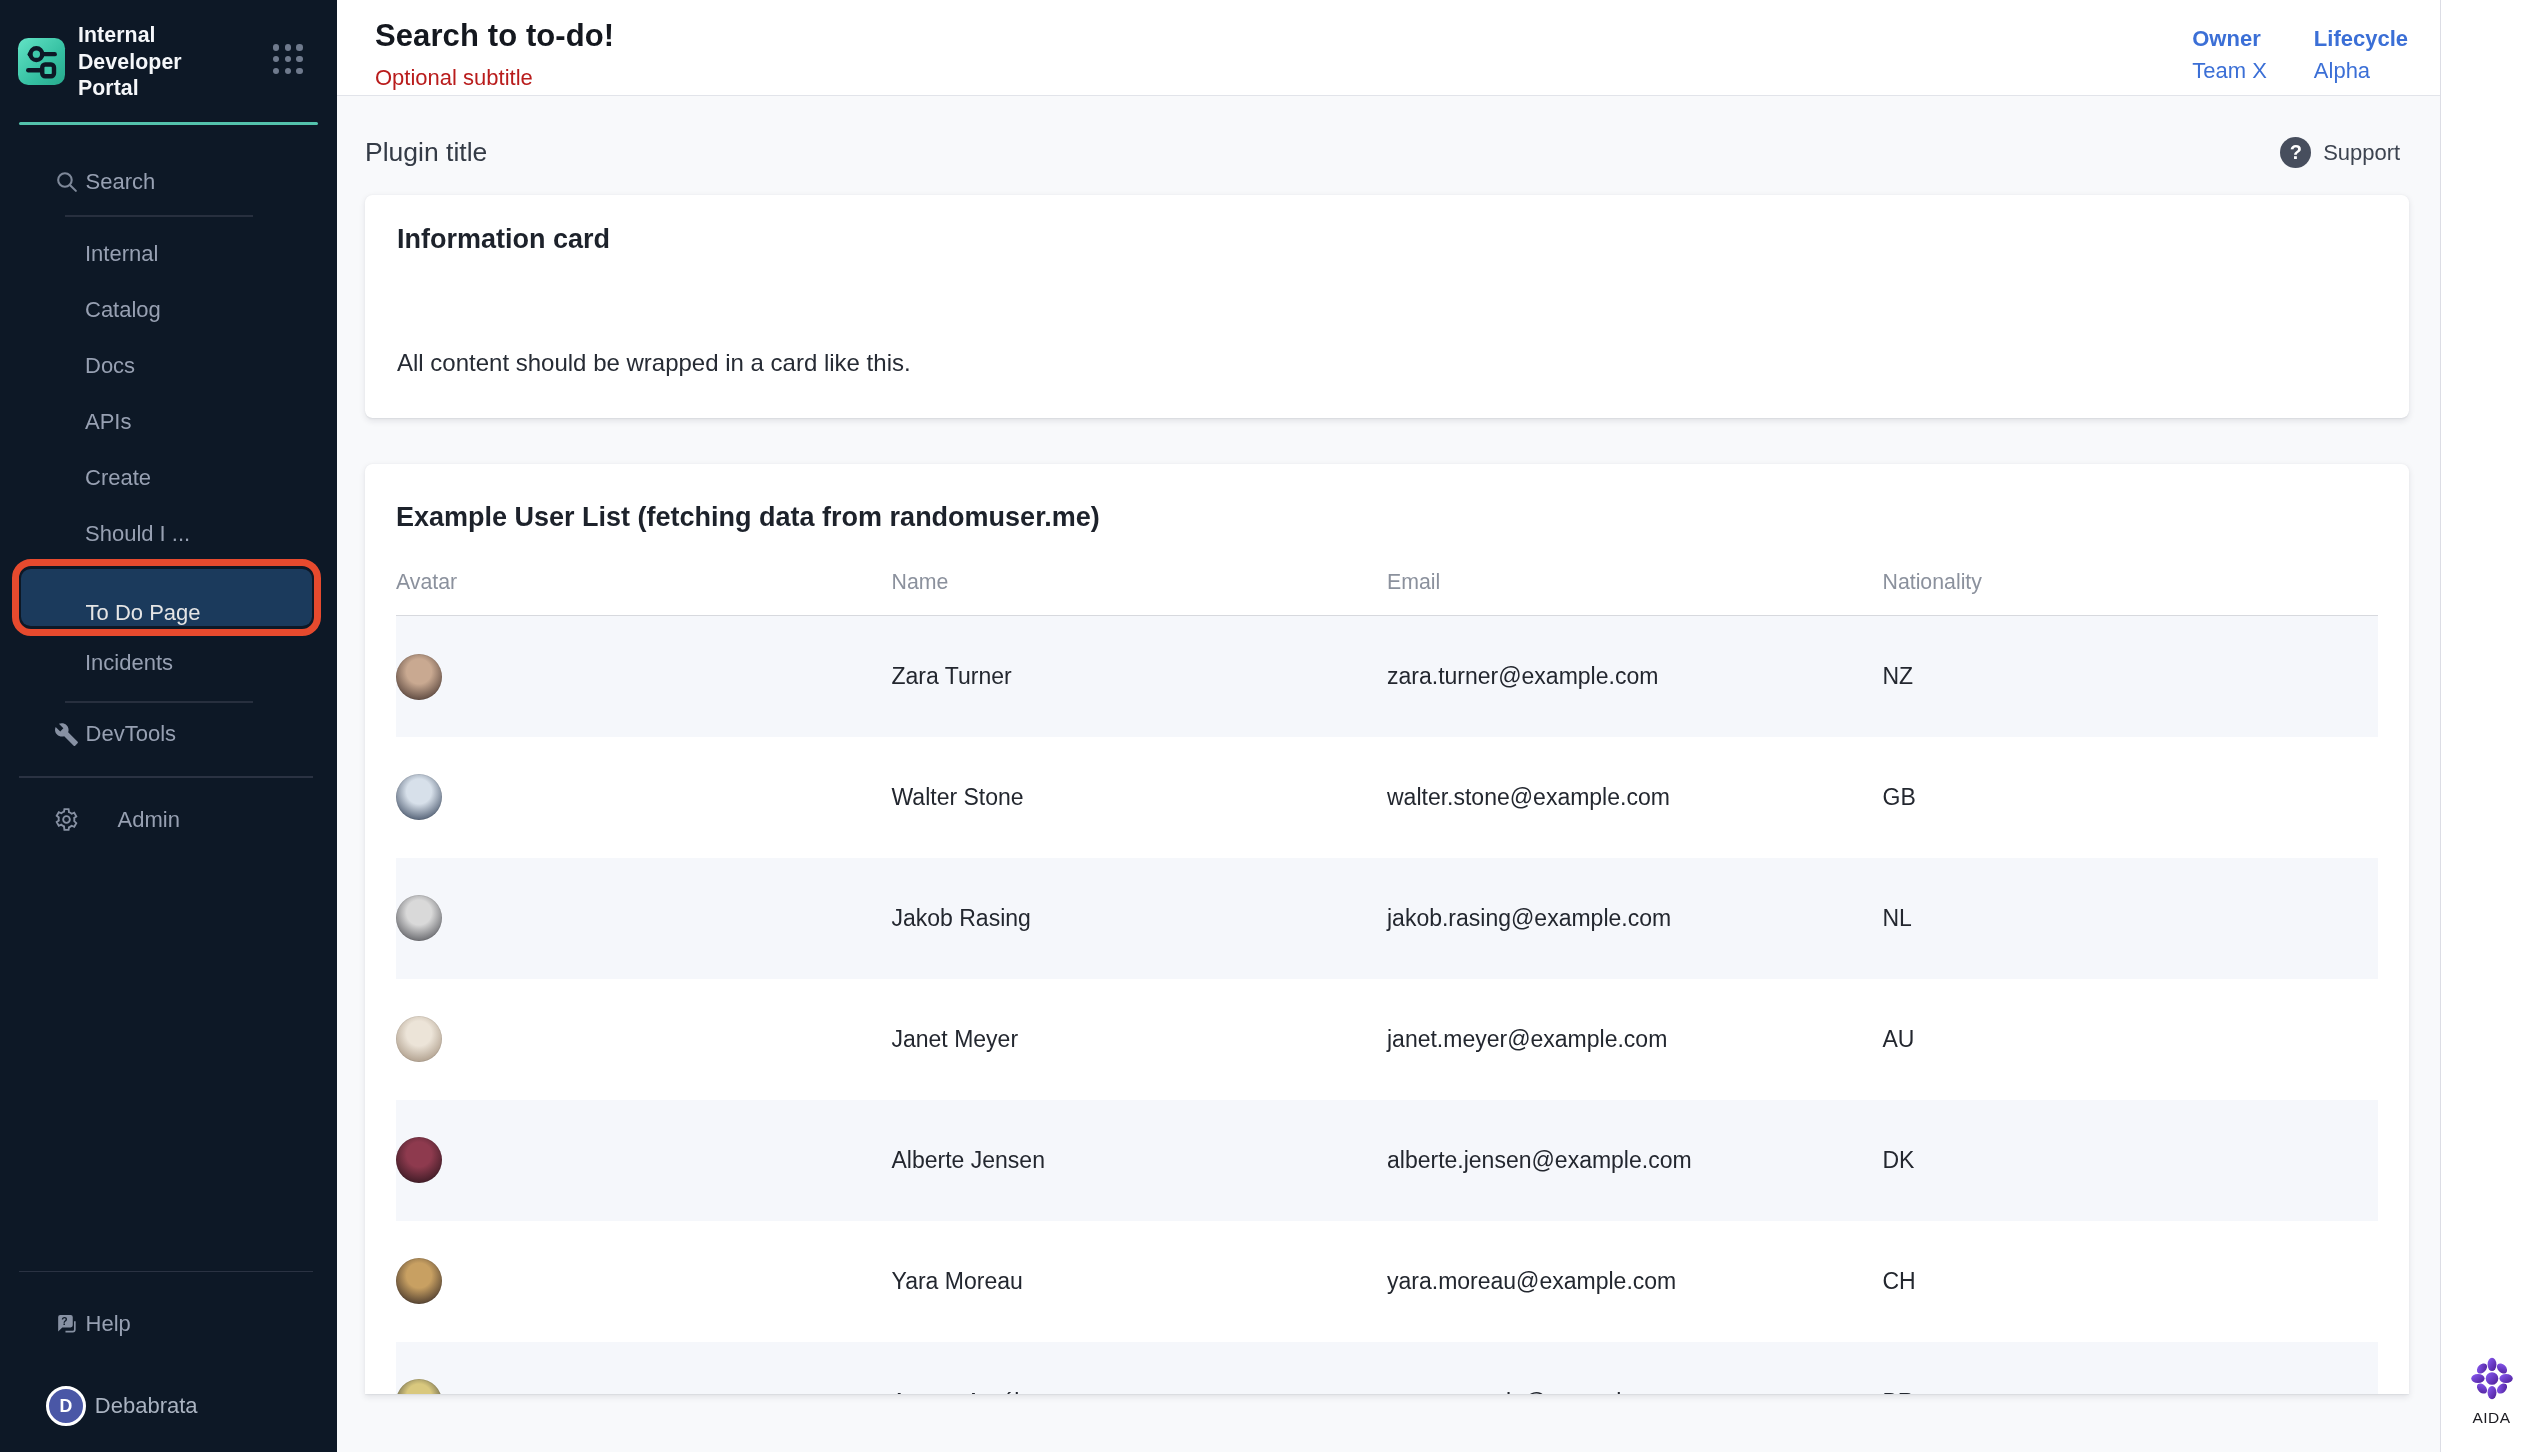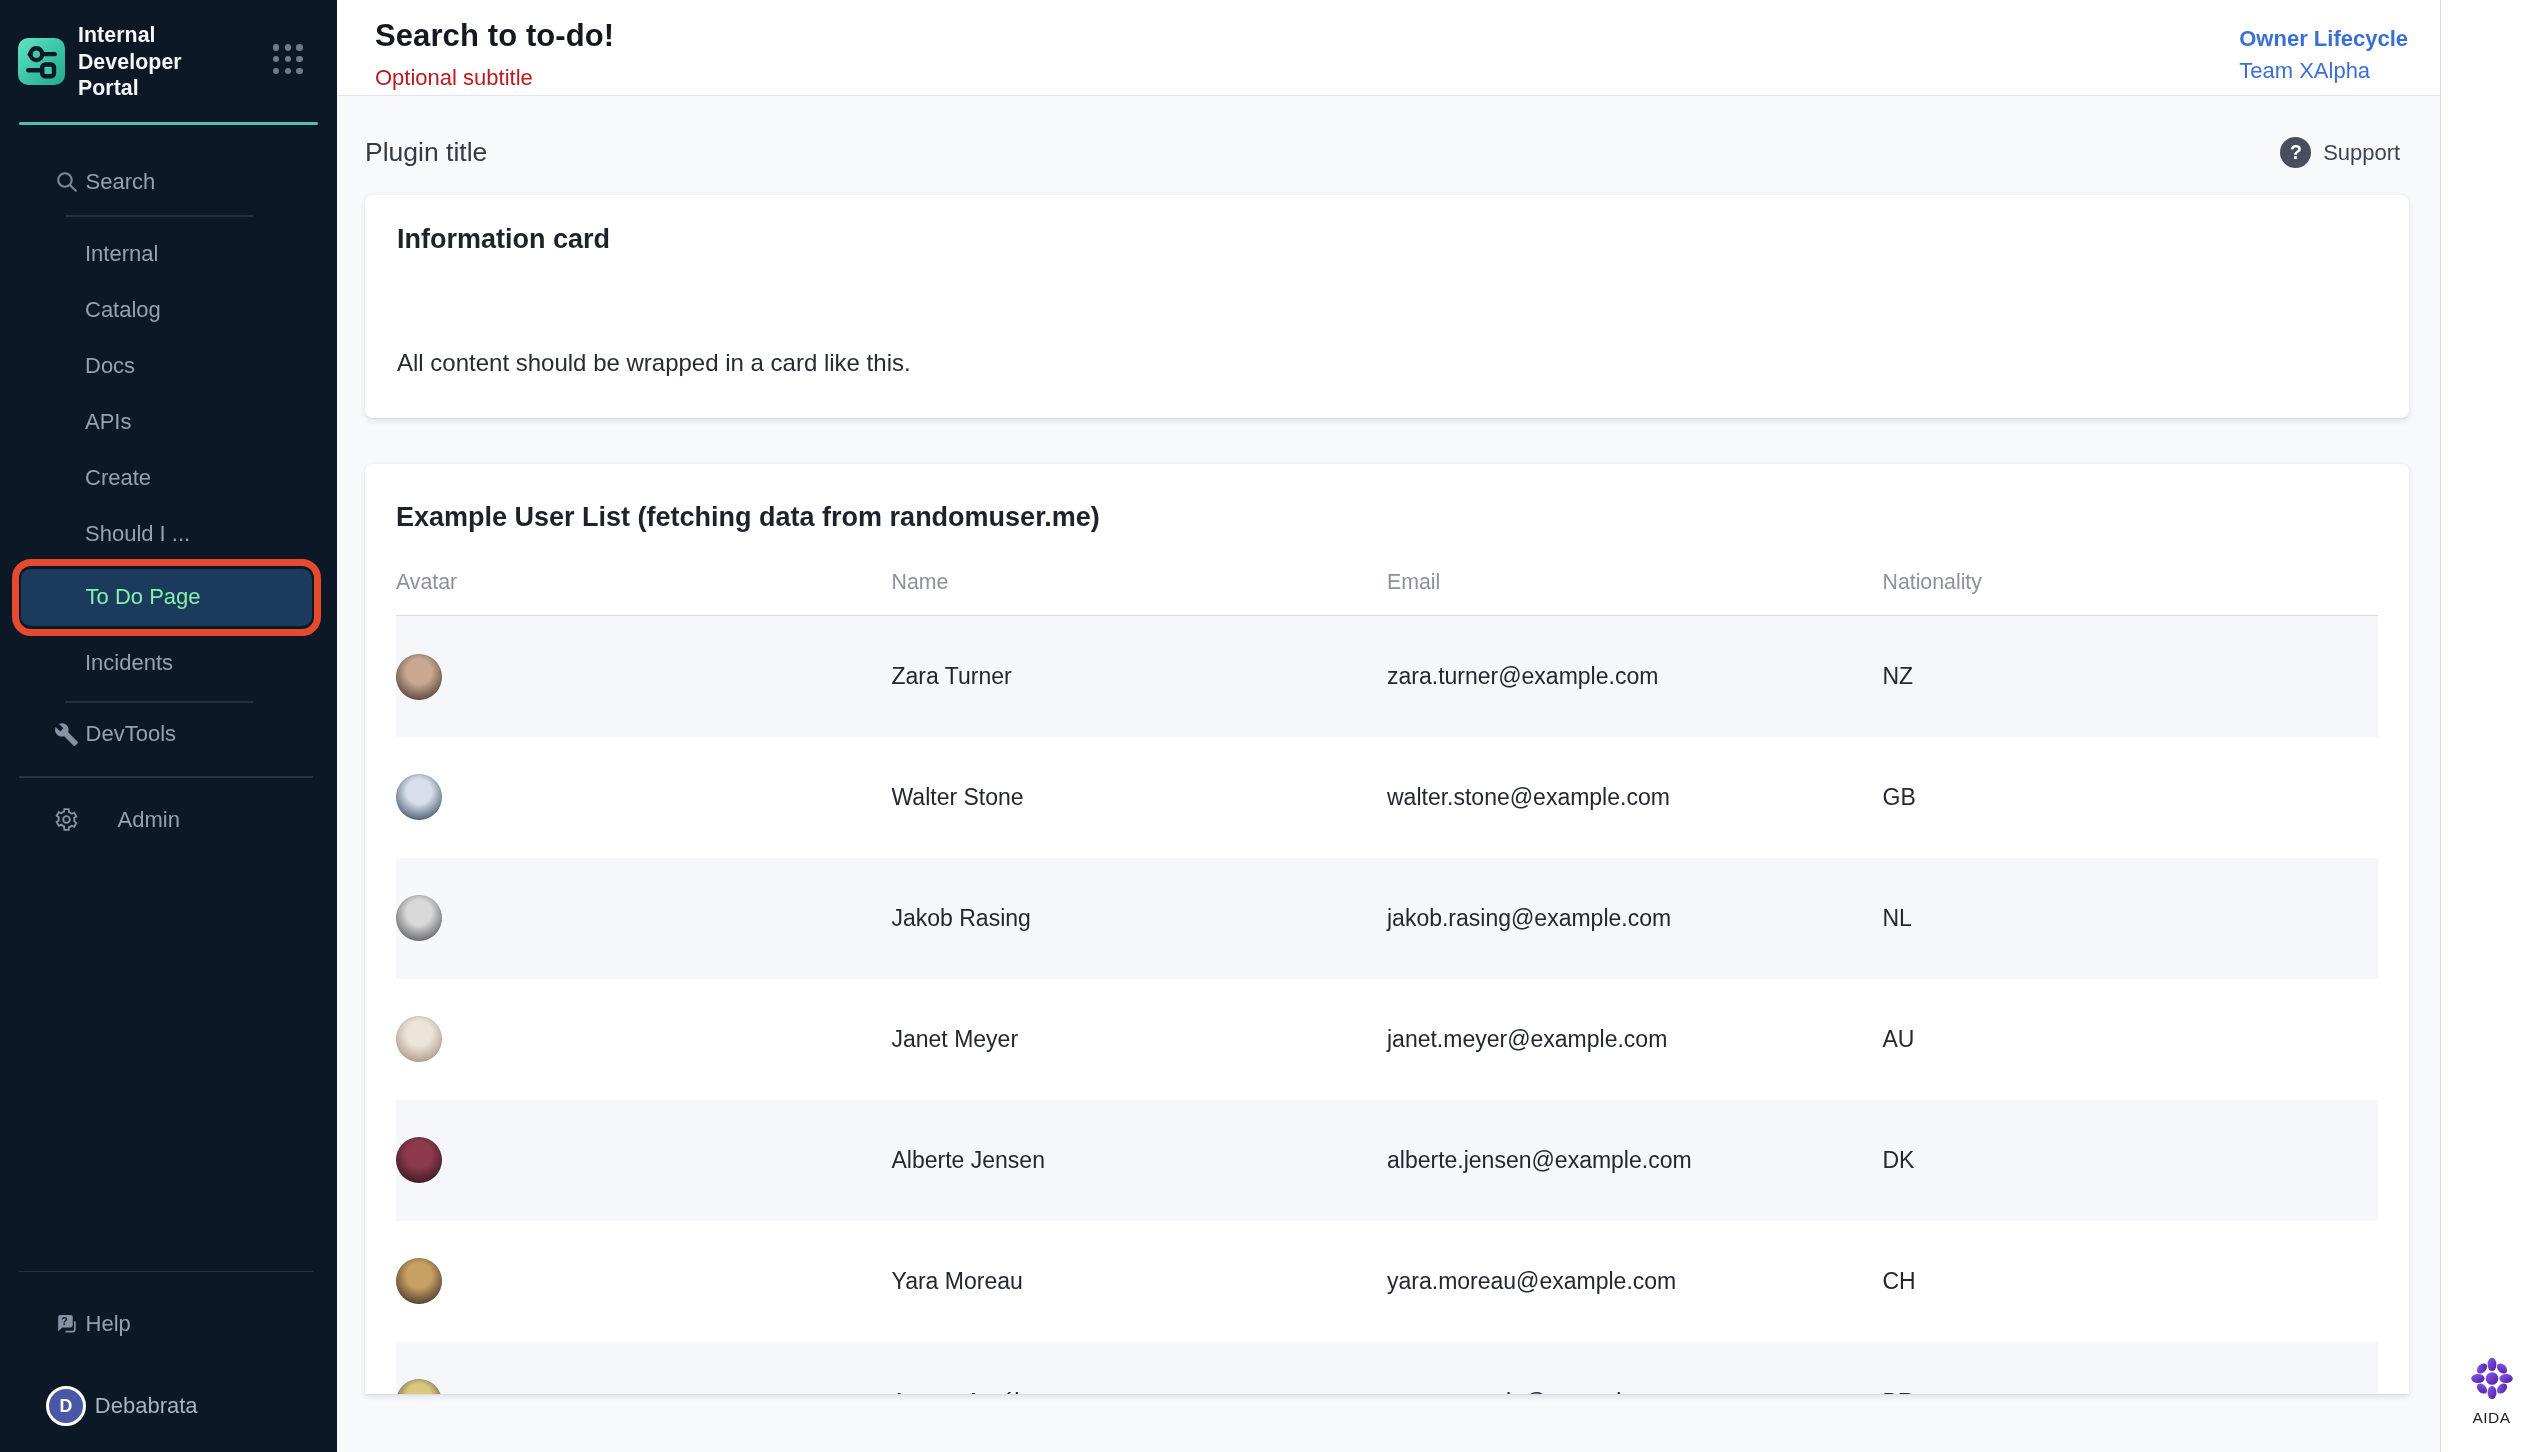--- a/index.html
+++ b/index.html
@@ -44,22 +44,22 @@
     padding-left: 54px; cursor: pointer; font-size: 22px; color: #97a0b2;
   }
   .side-item .icon { width: 25px; margin-right: 6.6px; display: flex; align-items: center; }
   .side-item.indent { padding-left: 85px; height: 56px; }
   .side-divider { height: 1.5px; background: #272f3e; margin: 10.3px 84px 8.8px 65px; }
   .side-divider.wide { margin: 19px 23.6px 19px 19px; background: #2a3242; }
 
   .selected-wrap { position: relative; margin: 7.4px 0 8.8px 0; }
   .pill {
     position: relative; margin: 0 25px 0 20.6px; height: 57px; border-radius: 9.6px;
-    background: #1b3a5c; display: flex; align-items: center; padding-left: 65px;
-    font-size: 22px; color: #86efac; cursor: pointer;
+    background: #1b3a5c; display: flex; align-items: flex-end; padding-left: 65px;
+    font-size: 22px; color: #e5e5e5; cursor: pointer;
   }
   .annotation-ring {
     position: absolute; left: 11.8px; right: 16px; top: -9.6px; bottom: -9.6px;
     border: 7.4px solid #e64a2e; border-radius: 19px; pointer-events: none;
   }
   .sidebar-footer { position: absolute; left: 0; right: 0; bottom: 0; padding-bottom: 19px; }
   .user-avatar {
     width: 34px; height: 34px; border-radius: 50%; background: #4a57a6;
     border: 3.7px solid #ffffff; color: #ffffff; font-weight: 700; font-size: 17.7px;
     display: flex; align-items: center; justify-content: center; box-sizing: content-box;
@@ -74,21 +74,21 @@
     position: absolute; left: 337px; top: 0; bottom: 0; width: 2103px;
     background: #f8f9fb;
   }
   .page-header {
     height: 96px; background: #ffffff; border-bottom: 1.5px solid #e2e4ea;
     display: flex; align-items: flex-start; justify-content: space-between;
     padding: 17.7px 32px 0 38px;
   }
   .page-header h1 { font-size: 31px; font-weight: 700; color: #14181f; letter-spacing: 0.1px; }
   .page-subtitle { font-size: 22px; color: #b91c1c; margin-top: 11.8px; }
-  .header-meta { display: flex; padding-top: 8.8px; }
+  .header-meta { display: flex; gap: 47px; padding-top: 8.8px; }
   .meta-col { display: flex; flex-direction: column; gap: 5.9px; }
   .meta-label { color: #3b6fd6; font-weight: 700; font-size: 22px; cursor: pointer; }
   .meta-value { color: #3b6fd6; font-size: 22px; cursor: pointer; }
 
   .content { padding: 34px 31px 0 28px; }
   .plugin-row { display: flex; align-items: center; justify-content: space-between; }
   .plugin-title { font-size: 26.5px; font-weight: 500; color: #343b46; }
   .support-btn { display: flex; align-items: center; gap: 11.8px; cursor: pointer; padding: 7.4px 8.8px; border-radius: 5.9px; }
   .q-icon {
     width: 31px; height: 31px; border-radius: 50%; background: #474e5d;

